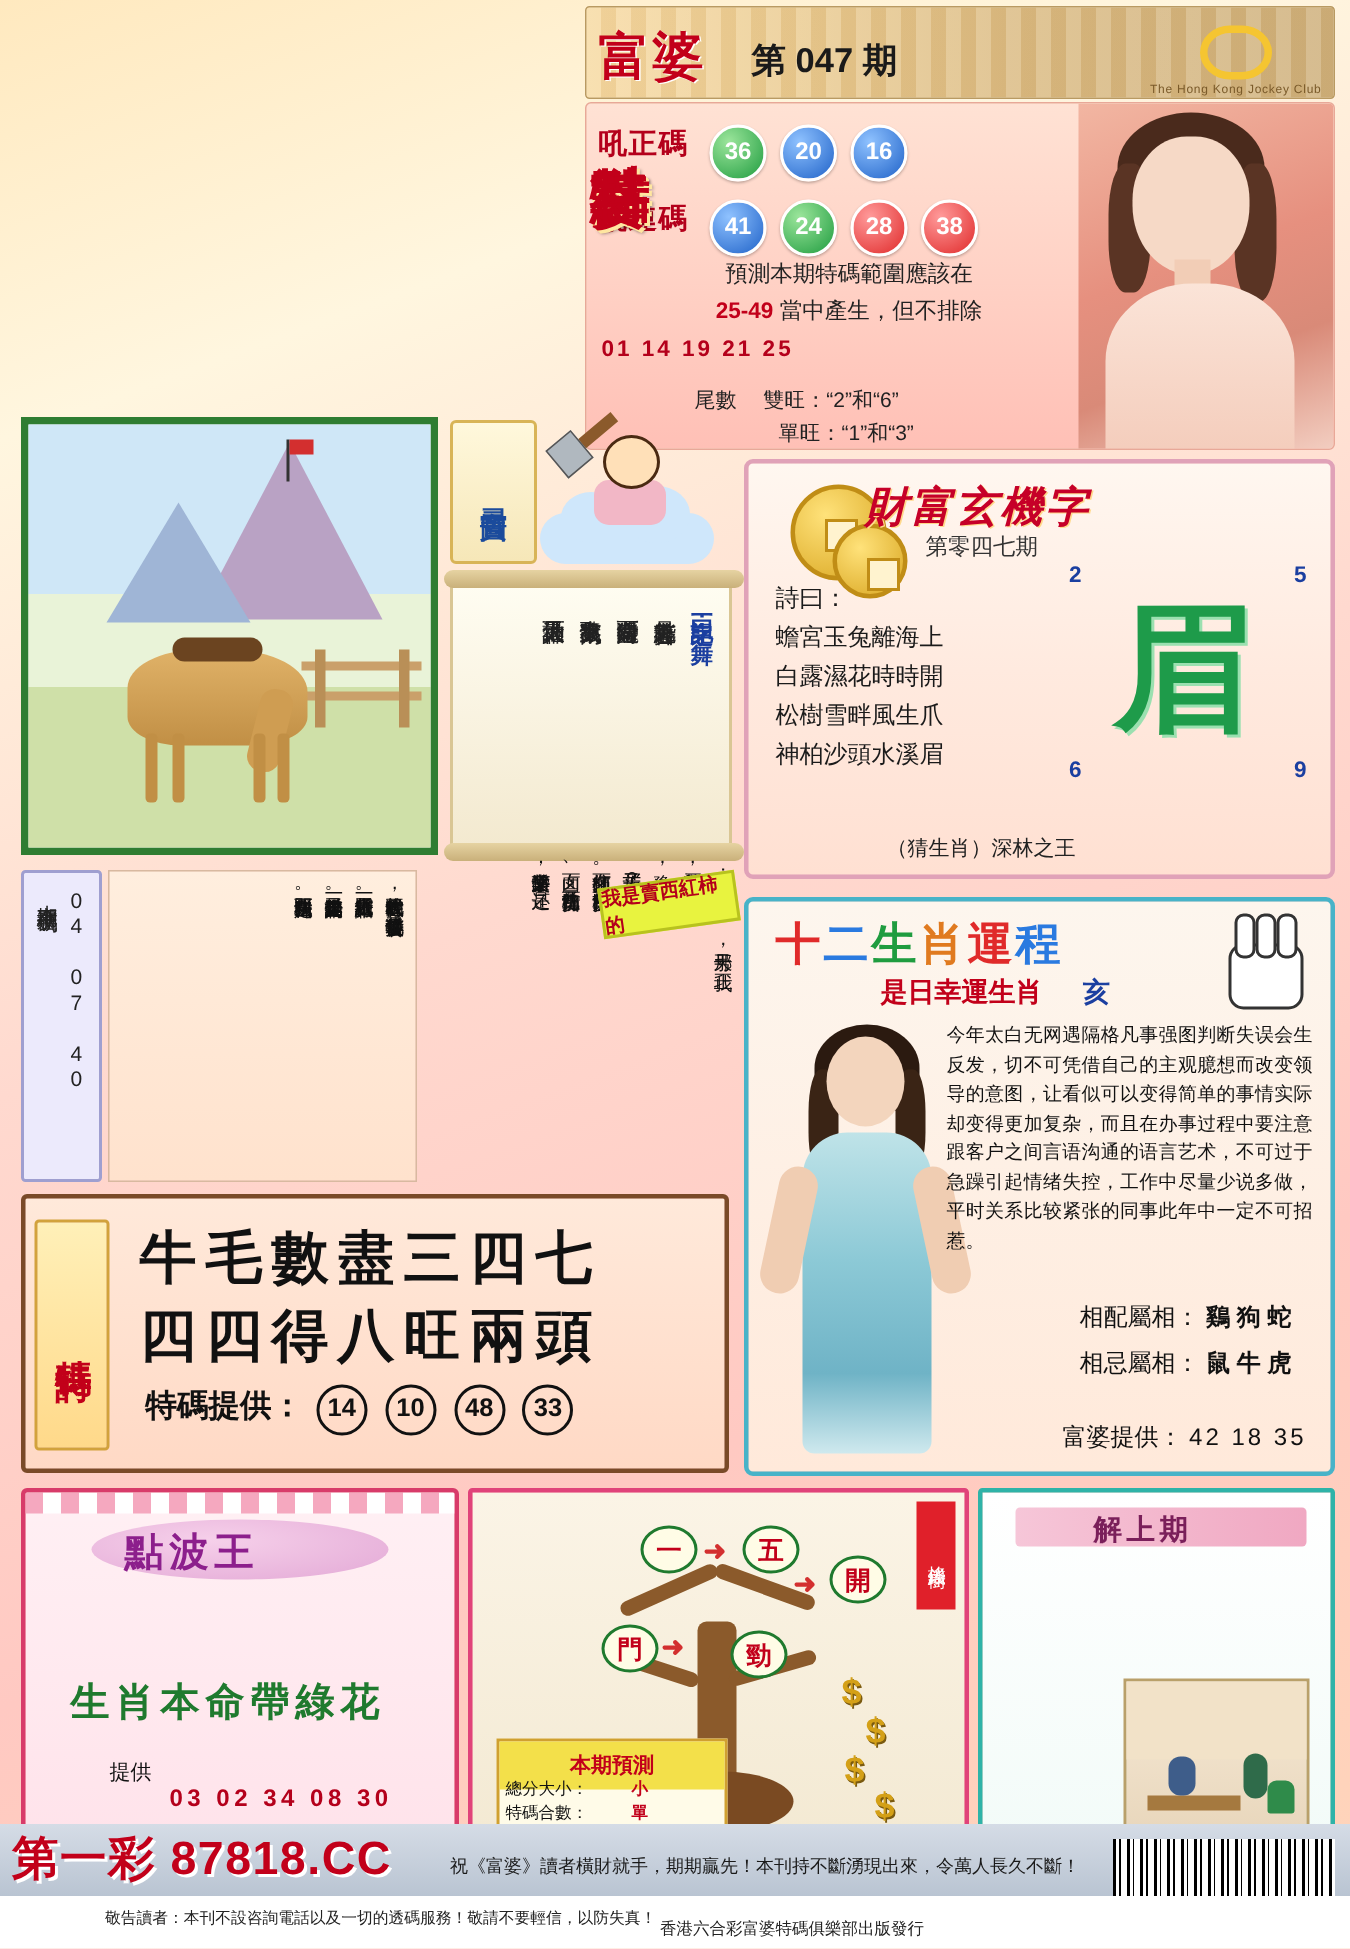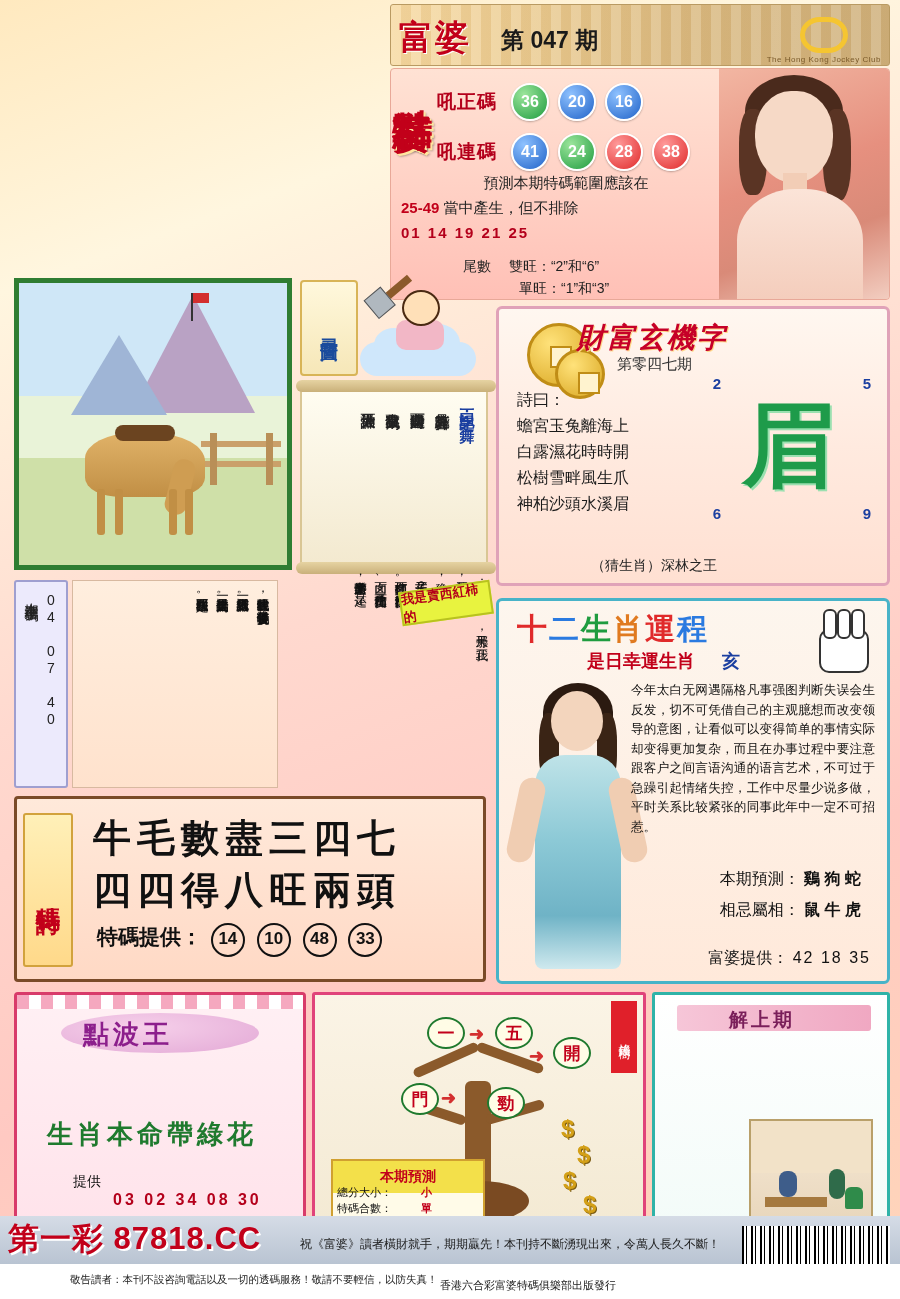--- a/index.html
+++ b/index.html
@@ -35,21 +35,21 @@
   .hair{position:absolute;left:26px;top:6px;width:98px;height:74px;border-radius:50% 50% 40% 40%;
     background:#4a2a1c;}
   .hair2{position:absolute;left:20px;top:40px;width:28px;height:86px;border-radius:40%;background:#5a3424;}
   .hair3{position:absolute;left:104px;top:40px;width:28px;height:92px;border-radius:40%;background:#5a3424;}
   .body-s{position:absolute;left:18px;top:120px;width:126px;height:112px;border-radius:46% 46% 0 0;
     background:linear-gradient(180deg,#fbe4d8,#f4cdbc);}
   .neck{position:absolute;left:64px;top:104px;width:24px;height:22px;background:#f2cdb6;}
   .neck2{position:absolute;left:52px;top:122px;width:50px;height:8px;border-radius:50%;
     background:#fff3c8;border:1px solid #e8cf86;}
   #codes{position:absolute;left:8px;top:14px;width:320px;}
-  .code-row{display:flex;align-items:center;margin-bottom:12px;margin-left:38px;}
+  .code-row{display:flex;margin-bottom:12px;}
   .code-label{font-size:19px;font-weight:bold;color:#b4001b;width:74px;letter-spacing:1px;}
   .ball{width:34px;height:34px;border-radius:50%;margin-right:9px;
     display:flex;align-items:center;justify-content:center;font-size:16px;font-weight:bold;
     border:2px solid #fff;box-shadow:0 1px 2px rgba(0,0,0,.28);}
   .b-red{background:radial-gradient(circle at 32% 28%,#ff9a9a,#e02a2a);color:#fff;}
   .b-blue{background:radial-gradient(circle at 32% 28%,#8fc2ff,#1f62c8);color:#fff;}
   .b-green{background:radial-gradient(circle at 32% 28%,#9be59b,#1f9c3f);color:#fff;}
   #pred{position:absolute;left:10px;top:102px;width:330px;line-height:1.65;font-size:15px;color:#222;}
   #pred .hl{color:#c2001a;font-weight:bold;}
   #pred .nums{color:#b4001b;font-weight:bold;letter-spacing:2px;}
@@ -285,21 +285,21 @@
       <div class="code-label">吼連碼</div>
       <div class="ball b-blue">41</div>
       <div class="ball b-green">24</div>
       <div class="ball b-red">28</div>
       <div class="ball b-red">38</div>
     </div>
   </div>
 
   <div id="pred">
     <div style="text-align:center">預測本期特碼範圍應該在</div>
-    <div style="">
+    <div style="text-align:center">
       <span class="hl">25-49</span>
       <span>當中產生，但不排除</span>
     </div>
     <div style="" class="nums">01 14 19 21 25</div>
   </div>
 
   <div class="abs" id="tail">
     <span>尾數</span>
     <span style="margin-left:14px">雙旺：“2”和“6”</span>
     <div style="margin-left:56px">單旺：“1”和“3”</div>
@@ -434,21 +434,21 @@
     <div class="l-hair-l"></div>
     <div class="l-hair-r"></div>
     <div class="l-head"></div>
     <div class="l-dress"></div>
     <div class="l-arm"></div>
     <div class="l-arm2"></div>
   </div>
   <div id="sxbody">今年太白无网遇隔格凡事强图判断失误会生反发，切不可凭借自己的主观臆想而改变领导的意图，让看似可以变得简单的事情实际却变得更加复杂，而且在办事过程中要注意跟客户之间言语沟通的语言艺术，不可过于急躁引起情绪失控，工作中尽量少说多做，平时关系比较紧张的同事此年中一定不可招惹。</div>
   <div id="sxlist">
     <div>
-      <span>本期預測：</span>
+      <span>相配屬相：</span>
       <b>鷄 狗 蛇</b>
     </div>
     <div>
       <span>相忌屬相：</span>
       <b>鼠 牛 虎</b>
     </div>
   </div>
   <div id="sxprovide">
     <span>富婆提供：</span>
     <span class="n">42 18 35</span>

